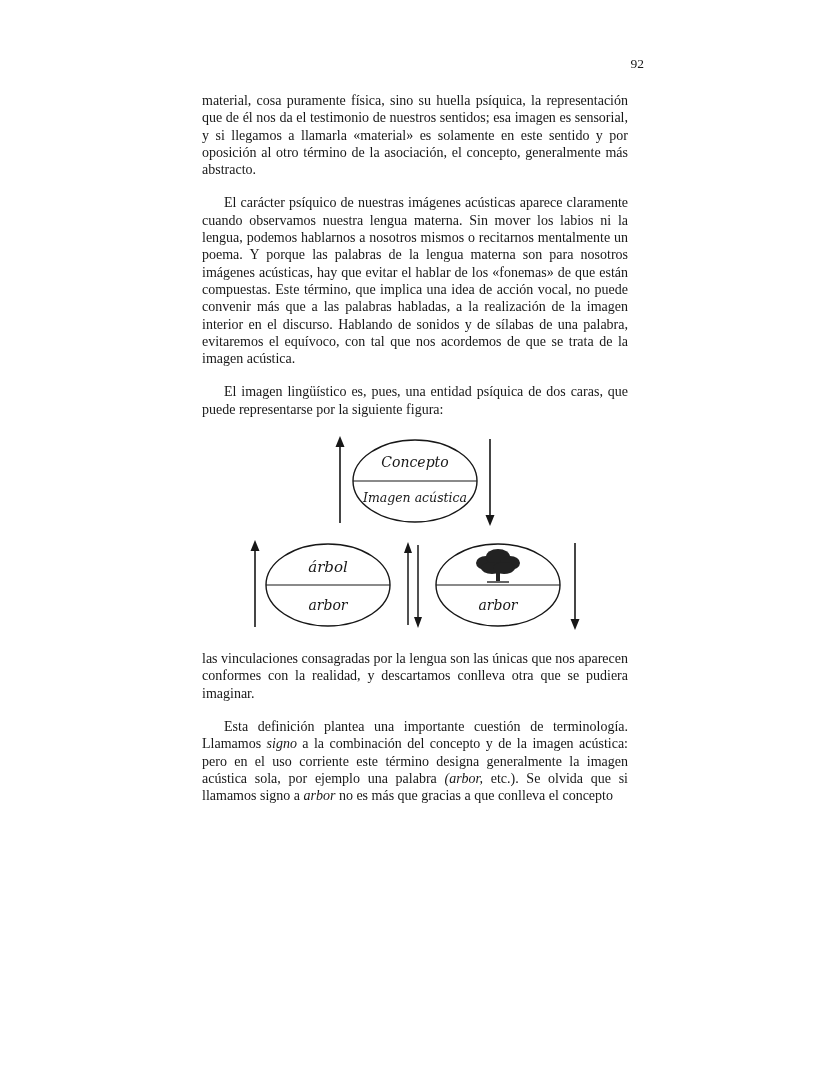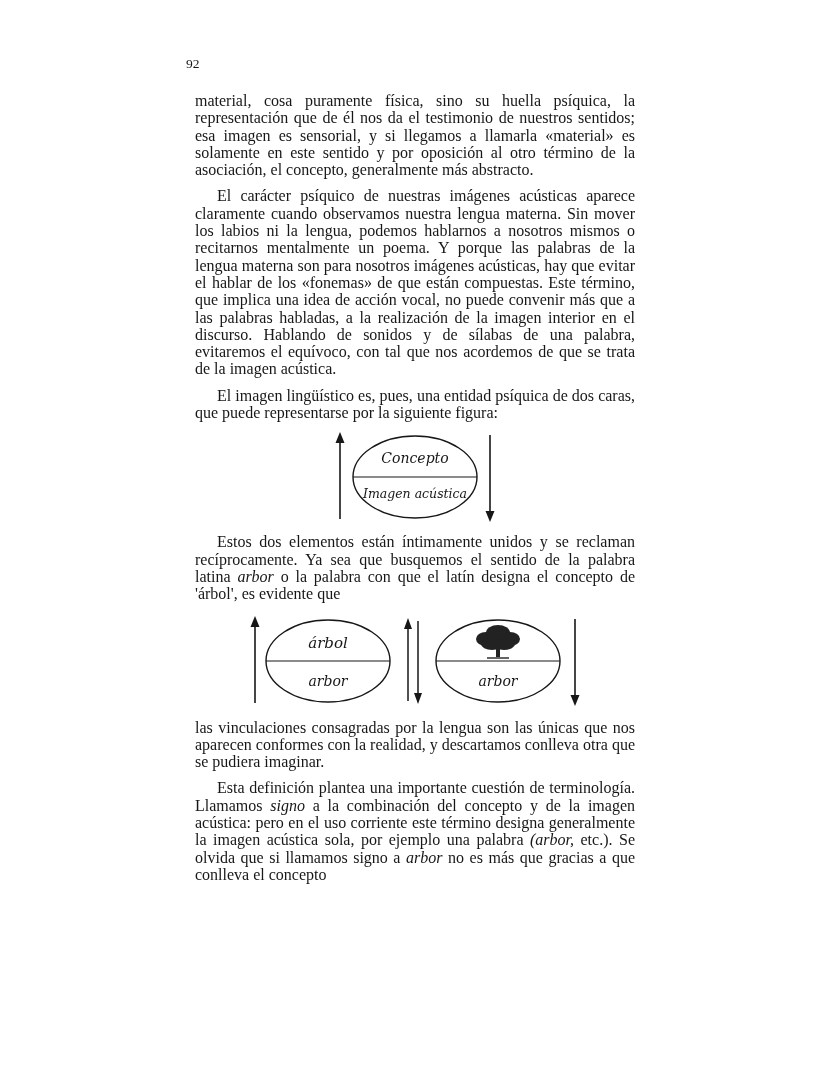--- a/index.html
+++ b/index.html
@@ -15,24 +15,25 @@
   }
   .content {
     position: absolute;
     left: 186px;
     top: 56px;
     width: 458px;
   }
   .page-number {
     font-size: 13.5px;
     margin: 0 0 20px 0;
+    text-align: right;
   }
   p.para {
-    margin: 9px;
-    font-size: 16px;
+    margin: 16px;
+    font-size: 14px;
     line-height: 17.3px;
     text-align: justify;
     text-justify: inter-word;
   }
   p.indent { text-indent: 22px; }
   .fig {
     display: flex;
     justify-content: center;
     align-items: center;
     margin: 8px 0;
@@ -65,21 +66,20 @@
         <line x1="26" y1="47" x2="150" y2="47" stroke="#171717" stroke-width="1.2"></line>
         <text x="88" y="33" font-size="14" text-anchor="middle">Concepto</text>
         <text x="88" y="68" font-size="12.5" text-anchor="middle">Imagen acústica</text>
         <g>
           <line x1="163" y1="5" x2="163" y2="85" stroke="#171717" stroke-width="1.6"></line>
           <polygon points="163,92 158.5,81 167.5,81" fill="#171717"></polygon>
         </g>
       </svg>
     </div>
 
-    <p class="para indent"><span>Estos dos elementos están íntimamente unidos y se reclaman recíprocamente. Ya sea que busquemos el sentido de la palabra latina </span><i>arbor</i><span> o la palabra con que el latín designa el concepto de 'árbol', es evidente que</span></p>
 
     <div class="fig">
       <svg width="346" height="98" viewBox="0 0 346 98">
         <g>
           <line x1="13" y1="91" x2="13" y2="11" stroke="#171717" stroke-width="1.6"></line>
           <polygon points="13,4 8.5,15 17.5,15" fill="#171717"></polygon>
         </g>
 
         <ellipse cx="86" cy="49" rx="62" ry="41" fill="none" stroke="#171717" stroke-width="1.4"></ellipse>
         <line x1="24" y1="49" x2="148" y2="49" stroke="#171717" stroke-width="1.2"></line>

